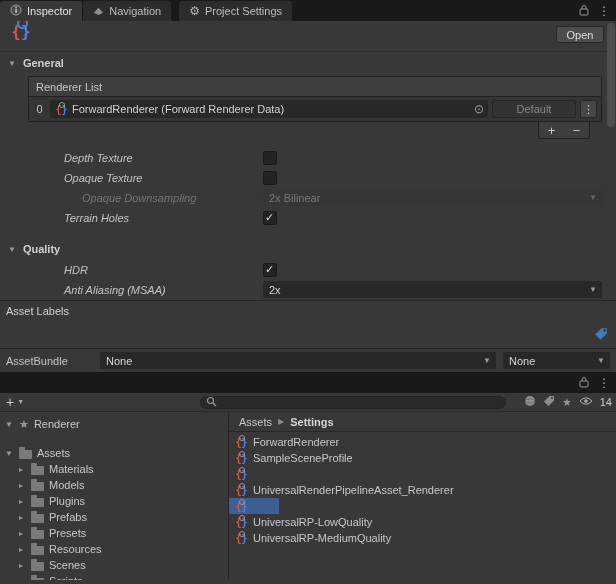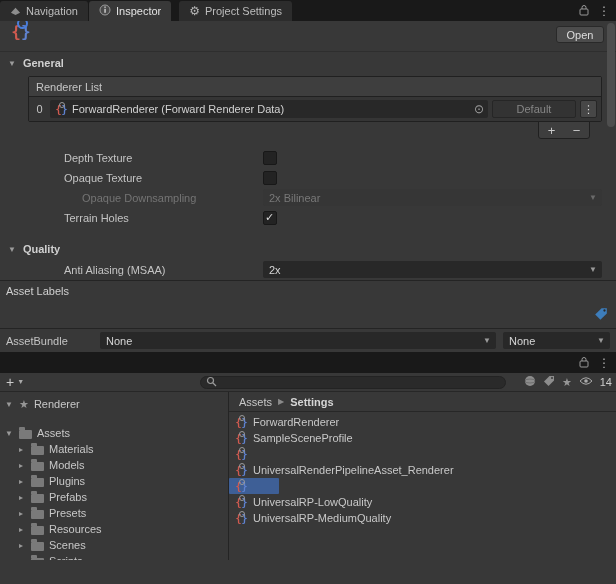--- a/index.html
+++ b/index.html
@@ -58,21 +58,21 @@
                border-radius:2px; color:#dddddd; font-size:11px; font-family:inherit; }
   .rbox-footer { height:20px; position:relative; margin-right:14px; }
   .pm-box { position:absolute; right:12px; top:-1px; width:52px; height:18px;
             background:#3e3e3e; border:1px solid #202020; border-radius:0 0 3px 3px; display:flex; }
   .pm-box button { flex:1; background:none; border:none; color:#cccccc; font-size:13px;
                    line-height:15px; font-family:inherit; }
 
   
   .spacer6 { height:6px; } .spacer10 { height:10px; }
   .prop-row { height:20px; position:relative; display:flex; align-items:center; }
-  .plabel { margin-left:64px; color:#c4c4c4; }
+  .plabel { margin-left:64px; color:#c4c4c4;font-style:italic; }
   .plabel.indent { margin-left:82px; color:#747474; }
   .checkbox { position:absolute; left:263px; width:14px; height:14px;
               background:#232323; border:1px solid #181818; border-radius:2px; }
   .checkbox.checked::after { content:"✓"; position:absolute; left:1px; top:-1px;
                              color:#dddddd; font-size:11px; }
   .dd { position:absolute; left:263px; right:14px; top:1px; height:17px; background:#282828;
         border-radius:2px; display:flex; align-items:center; padding-left:6px; color:#d6d6d6; }
   .dd .arrow { position:absolute; right:5px; top:4px; color:#9a9a9a; font-size:8px; }
   .dd.disabled { background:#363636; color:#787878; }
   .dd.disabled .arrow { color:#6a6a6a; }
@@ -129,37 +129,37 @@
            display:flex; align-items:flex-end; justify-content:center; line-height:12px; }
   .aicon .l { color:#d05a50; }
   .aicon .r { color:#5f82d0; }
   .aicon::before { content:""; position:absolute; top:0; left:5px; width:4px; height:4px;
                    border:1px solid #9a9a9a; border-radius:50%; }
 </style>
 </head>
 <body>
 
 <div class="tabbar">
-  <div class="tab">
-    <span>
-      <svg width="11" height="11" viewBox="0 0 12 12">
-          <path d="M1 8.5 L6 3 L11 8.5 L6 10.8 Z" fill="#8d8d8d"></path>
-        </svg>
-    </span>
-    <span>Navigation</span>
-  </div>
   <div class="tab active">
     <span>
       <svg width="12" height="12" viewBox="0 0 12 12">
           <circle cx="6" cy="6" r="5" fill="#4a4a4a" stroke="#9a9a9a"></circle>
           <rect x="5.4" y="4.8" width="1.3" height="4" fill="#dddddd"></rect>
           <rect x="5.4" y="2.5" width="1.3" height="1.3" fill="#dddddd"></rect>
         </svg>
     </span>
     <span>Inspector</span>
+  </div>
+  <div class="tab">
+    <span>
+      <svg width="11" height="11" viewBox="0 0 12 12">
+          <path d="M1 8.5 L6 3 L11 8.5 L6 10.8 Z" fill="#8d8d8d"></path>
+        </svg>
+    </span>
+    <span>Navigation</span>
   </div>
   <div class="tab gapped">
     <span class="gear">⚙</span>
     <span>Project Settings</span>
   </div>
   <div class="tab-right">
     <span>
       <svg width="10" height="12" viewBox="0 0 10 12">
           <rect x="1" y="5" width="8" height="6" rx="1" fill="none" stroke="#999999"></rect>
           <path d="M3 5 V3.5 a2 2 0 0 1 4 0 V5" fill="none" stroke="#999999"></path>
@@ -229,20 +229,24 @@
     <span class="checkbox checked"></span>
   </div>
 
   <div class="spacer10"></div>
 
   <div class="fold">
     <span class="tri">▼</span>
     <span>Quality</span>
   </div>
 
+  <div class="prop-row">
+    <span class="plabel">HDR</span>
+    <span class="checkbox checked"></span>
+  </div>
   <div class="prop-row">
     <span class="plabel">Anti Aliasing (MSAA)</span>
     <div class="dd">
       <span>2x</span>
       <span class="arrow">▼</span>
     </div>
   </div>
 
   <div class="sep"></div>
   <div class="subhead">Asset Labels</div>

